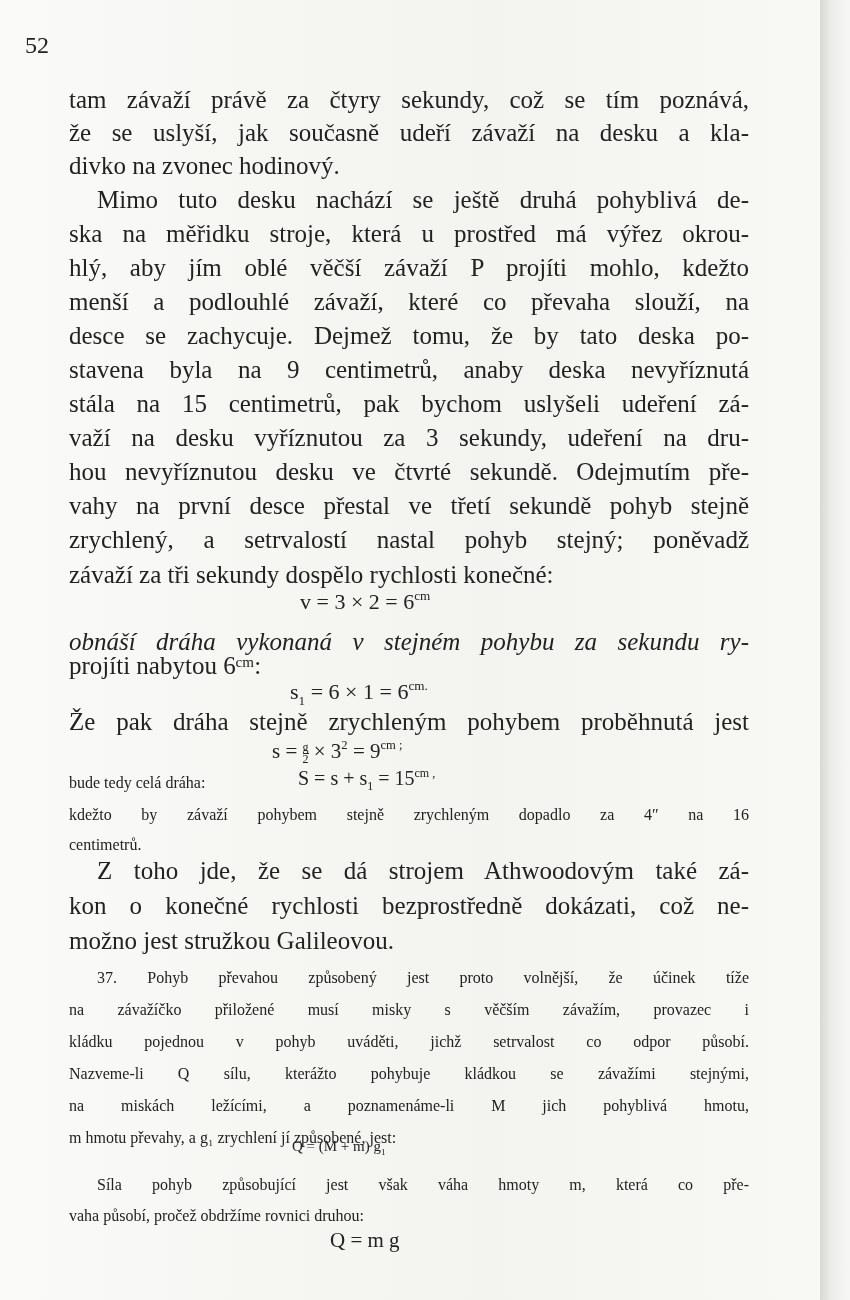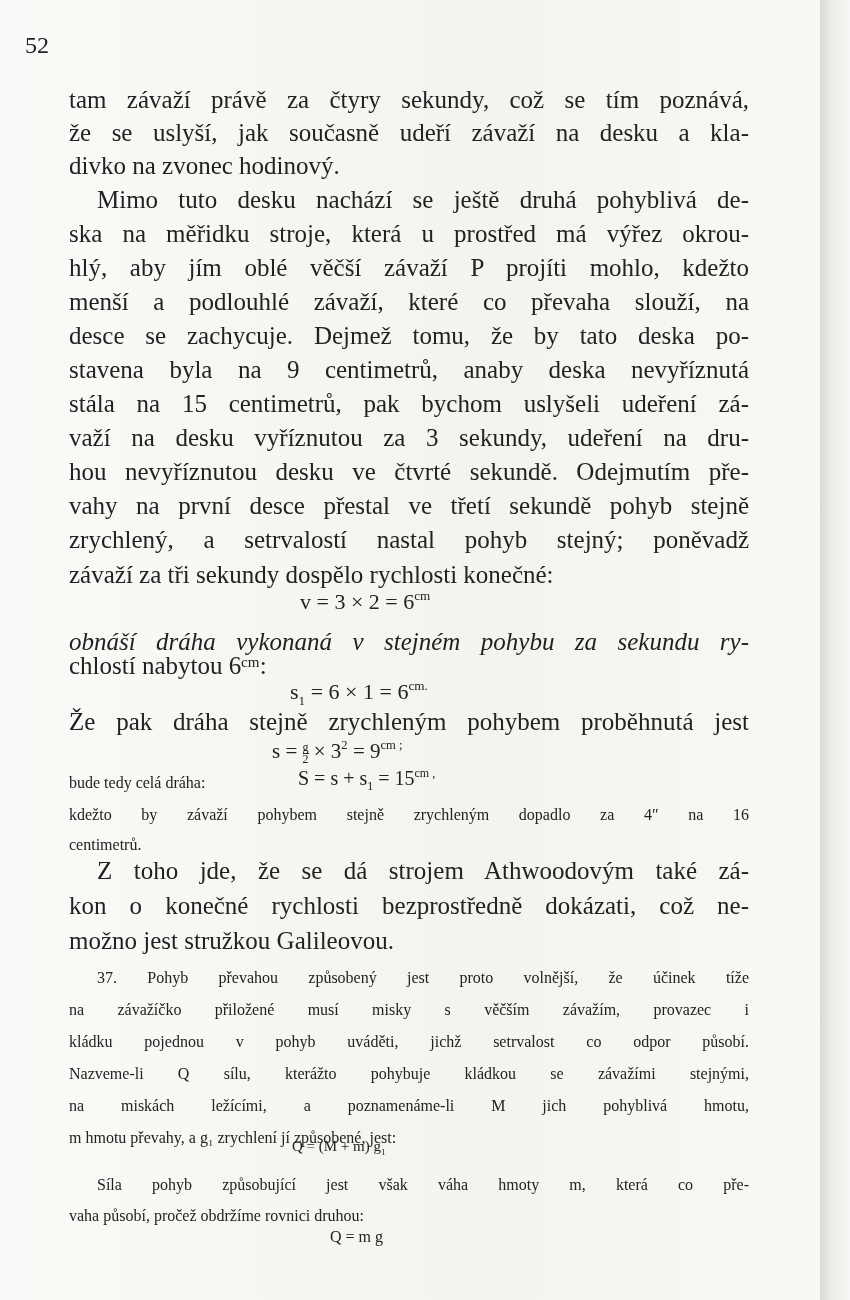--- a/index.html
+++ b/index.html
@@ -60,21 +60,21 @@
     <div class="line" style="top: 287px;">menší a podlouhlé závaží, které co převaha slouží, na</div>
     <div class="line" style="top: 321px;">desce se zachycuje. Dejmež tomu, že by tato deska po-</div>
     <div class="line" style="top: 355px;">stavena byla na 9 centimetrů, anaby deska nevyříznutá</div>
     <div class="line" style="top: 389px;">stála na 15 centimetrů, pak bychom uslyšeli udeření zá-</div>
     <div class="line" style="top: 423px;">važí na desku vyříznutou za 3 sekundy, udeření na dru-</div>
     <div class="line" style="top: 457px;">hou nevyříznutou desku ve čtvrté sekundě. Odejmutím pře-</div>
     <div class="line" style="top: 491px;">vahy na první desce přestal ve třetí sekundě pohyb stejně</div>
     <div class="line" style="top: 525px;">zrychlený, a setrvalostí nastal pohyb stejný; poněvadž</div>
     <div class="line last" style="top: 560px;">závaží za tři sekundy dospělo rychlosti konečné:</div>
     <div class="line" style="top: 627px; font-style: italic;">obnáší dráha vykonaná v stejném pohybu za sekundu ry-</div>
-    <div class="line last" style="top: 651px;">chlostí nabytou 6ᶜᵐ:</div>
+    <div class="line last" style="top: 651px;">projíti nabytou 6ᶜᵐ:</div>
     <div class="line" style="top: 707px;">Že pak dráha stejně zrychleným pohybem proběhnutá jest</div>
     <div class="line indent" style="top: 856px;">Z toho jde, že se dá strojem Athwoodovým také zá-</div>
     <div class="line" style="top: 891px;">kon o konečné rychlosti bezprostředně dokázati, což ne-</div>
     <div class="line last" style="top: 926px;">možno jest stružkou Galileovou.</div>
     <div class="line small last" style="top: 768px;">bude tedy celá dráha:</div>
     <div class="line small" style="top: 800px;">kdežto by závaží pohybem stejně zrychleným dopadlo za 4″ na 16</div>
     <div class="line small last" style="top: 830px;">centimetrů.</div>
     <div class="line small indent" style="top: 963px;">37. Pohyb převahou způsobený jest proto volnější, že účinek tíže</div>
     <div class="line small" style="top: 995px;">na závažíčko přiložené musí misky s věčším závažím, provazec i</div>
     <div class="line small" style="top: 1027px;">kládku pojednou v pohyb uváděti, jichž setrvalost co odpor působí.</div>
@@ -93,15 +93,15 @@
 </div>
 <div class="formula" style="left:272px; top:738px; font-size:21px;">
   <span>s = </span><span style="display:inline-block; vertical-align:middle; text-align:center; font-size:12px; line-height:11px;"><span style="display:block; border-bottom:1px solid #222;">g</span><span style="display:block;">2</span></span><span> × 3</span><sup>2</sup><span> = 9</span><sup>cm ;</sup>
 </div>
 <div class="formula" style="left:298px; top:766px; font-size:20px;">
   <span>S = s + s</span><sub>1</sub><span> = 15</span><sup>cm ,</sup>
 </div>
 <div class="formula" style="left:292px; top:1138px; font-size:15px;">
   <span>Q = (M + m) g</span><sub>1</sub>
 </div>
-<div class="formula" style="left:330px; top:1228px; font-size:16px;">
+<div class="formula" style="left:330px; top:1228px; font-size:21px;">
   <span>Q = m g</span>
 </div>
 
 </body></html>

